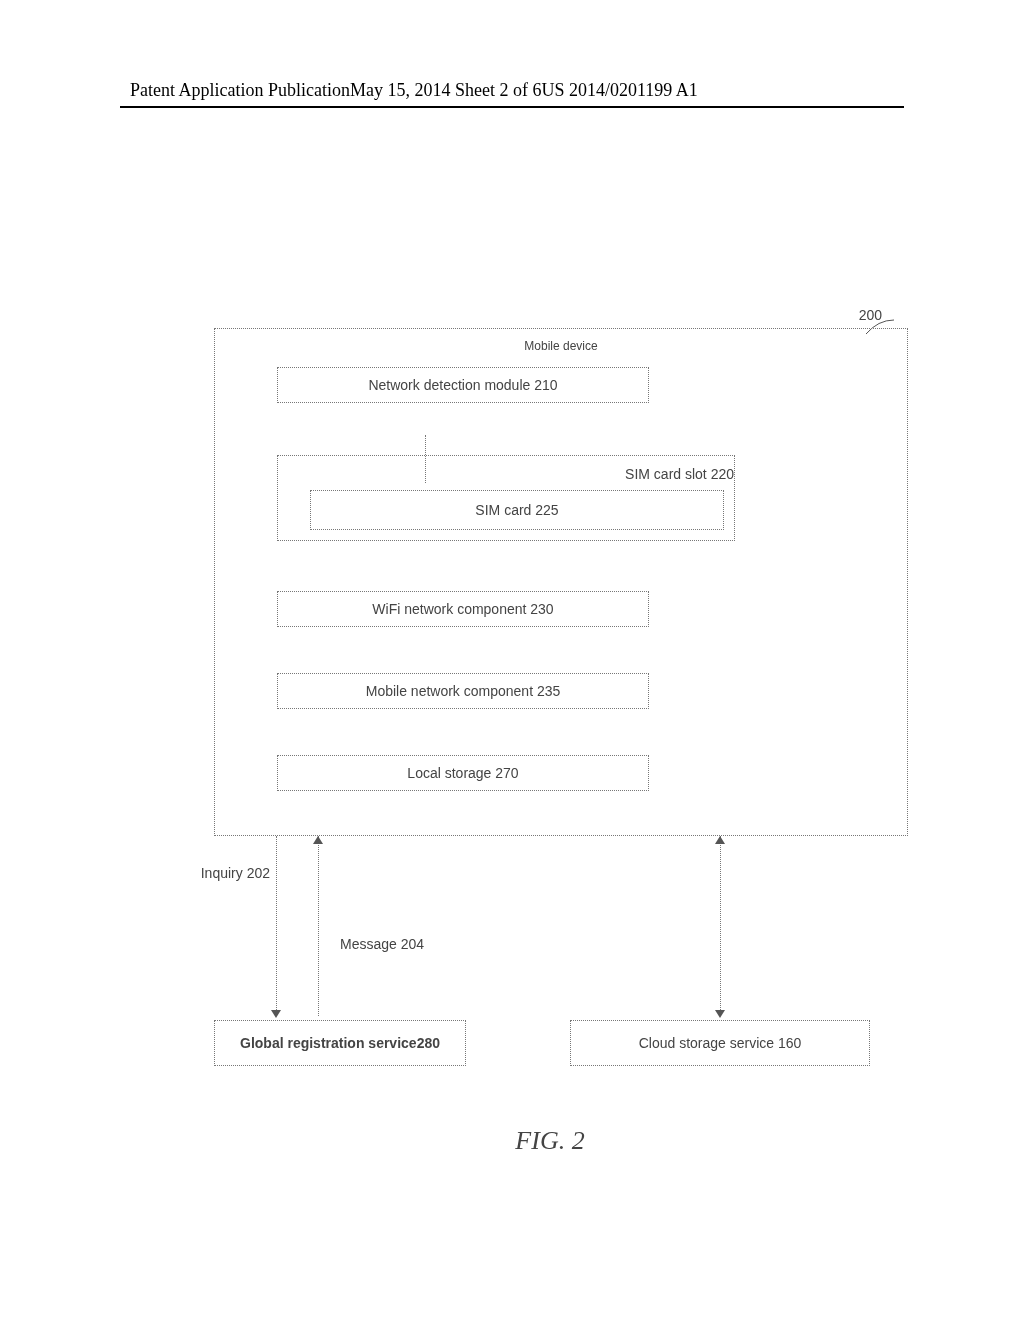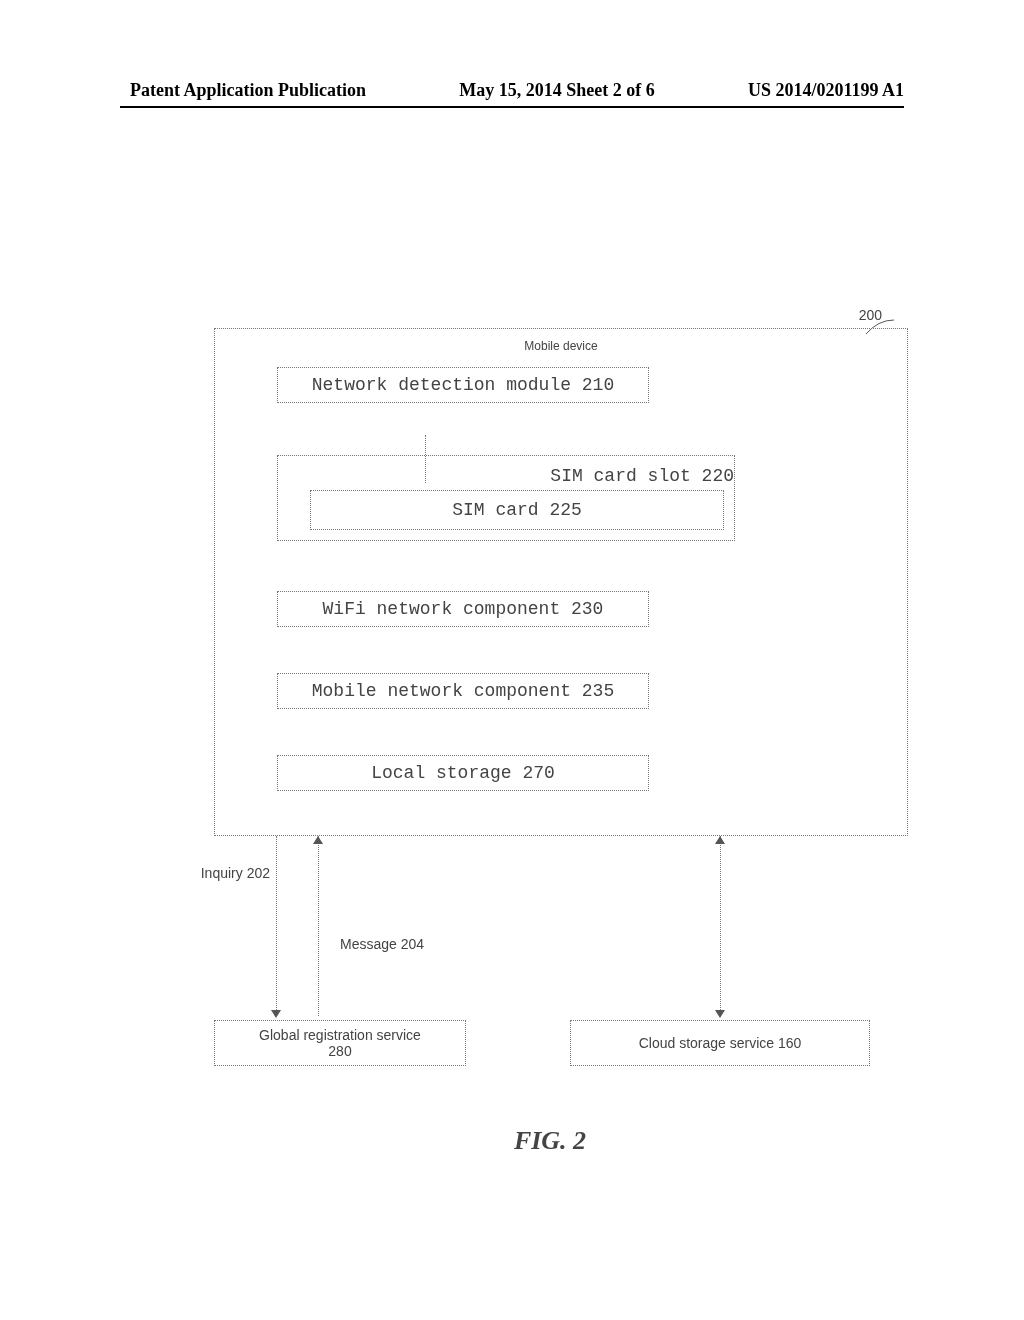--- a/index.html
+++ b/index.html
@@ -10,23 +10,22 @@
   font-family: "Times New Roman", Times, serif;
   position: relative;
 }
 .header {
   position: absolute;
   top: 80px;
   left: 0;
   right: 0;
   padding: 0 120px 0 130px;
   display: flex;
-  justify-content: space-between;
   font-size: 18px;
-  font-weight: bold;
+  font-weight: normal;
 }
 .header-left { }
 .header-center { }
 .header-right { }
 .hr {
   position: absolute;
   top: 106px;
   left: 120px;
   right: 120px;
   height: 2px;
@@ -69,22 +68,21 @@
   left: 50%;
   transform: translateX(-50%);
   font-size: 12px;
 }
 .inner-box {
   position: absolute;
   border: 1px dotted #777;
   display: flex;
   align-items: center;
   justify-content: center;
-  font-size: 18px;
-  font-family: Liberation Mono, monospace;
+  font-size: 14px;
 }
 .net-detect { top: 38px; left: 62px; width: 372px; height: 36px; }
 .sim-slot { top: 126px; left: 62px; width: 458px; height: 86px; justify-content: flex-end; padding-left: 60px; align-items: flex-start; padding-top: 10px; }
 .sim-card { position: absolute; top: 34px; left: 32px; width: 414px; height: 40px; border: 1px dotted #777; display:flex; align-items:center; justify-content:center; }
 .wifi { top: 262px; left: 62px; width: 372px; height: 36px; }
 .mobnet { top: 344px; left: 62px; width: 372px; height: 36px; }
 .localstore { top: 426px; left: 62px; width: 372px; height: 36px; }
 .conn-vline {
   position: absolute;
   border-left: 1px dotted #777;
@@ -103,30 +101,30 @@
 .message-label { position:absolute; top: 636px; left: 150px; }
 .ext-box {
   position: absolute;
   border: 1px dotted #777;
   display: flex;
   align-items: center;
   justify-content: center;
   text-align: center;
   font-size: 14px;
 }
-.global-reg { top: 720px; left: 24px; width: 252px; height: 46px; flex-direction: column; line-height: 1.15; }
+.global-reg { top: 720px; left: 24px; width: 252px; height: 46px; line-height: 1.15; font-weight: bold; }
 .cloud-store { top: 720px; left: 380px; width: 300px; height: 46px; }
 .fig-label {
   position: absolute;
   top: 826px;
   left: 50%;
   transform: translateX(-50%);
   font-family: "Times New Roman", Times, serif;
   font-style: italic;
-  font-weight: bold;
+  font-weight: normal;
   font-size: 26px;
 }
 </style>
 </head>
 <body>
 
 <div class="header">
   <span class="header-left">Patent Application Publication</span>
   <span class="header-center">May 15, 2014  Sheet 2 of 6</span>
   <span class="header-right">US 2014/0201199 A1</span>

